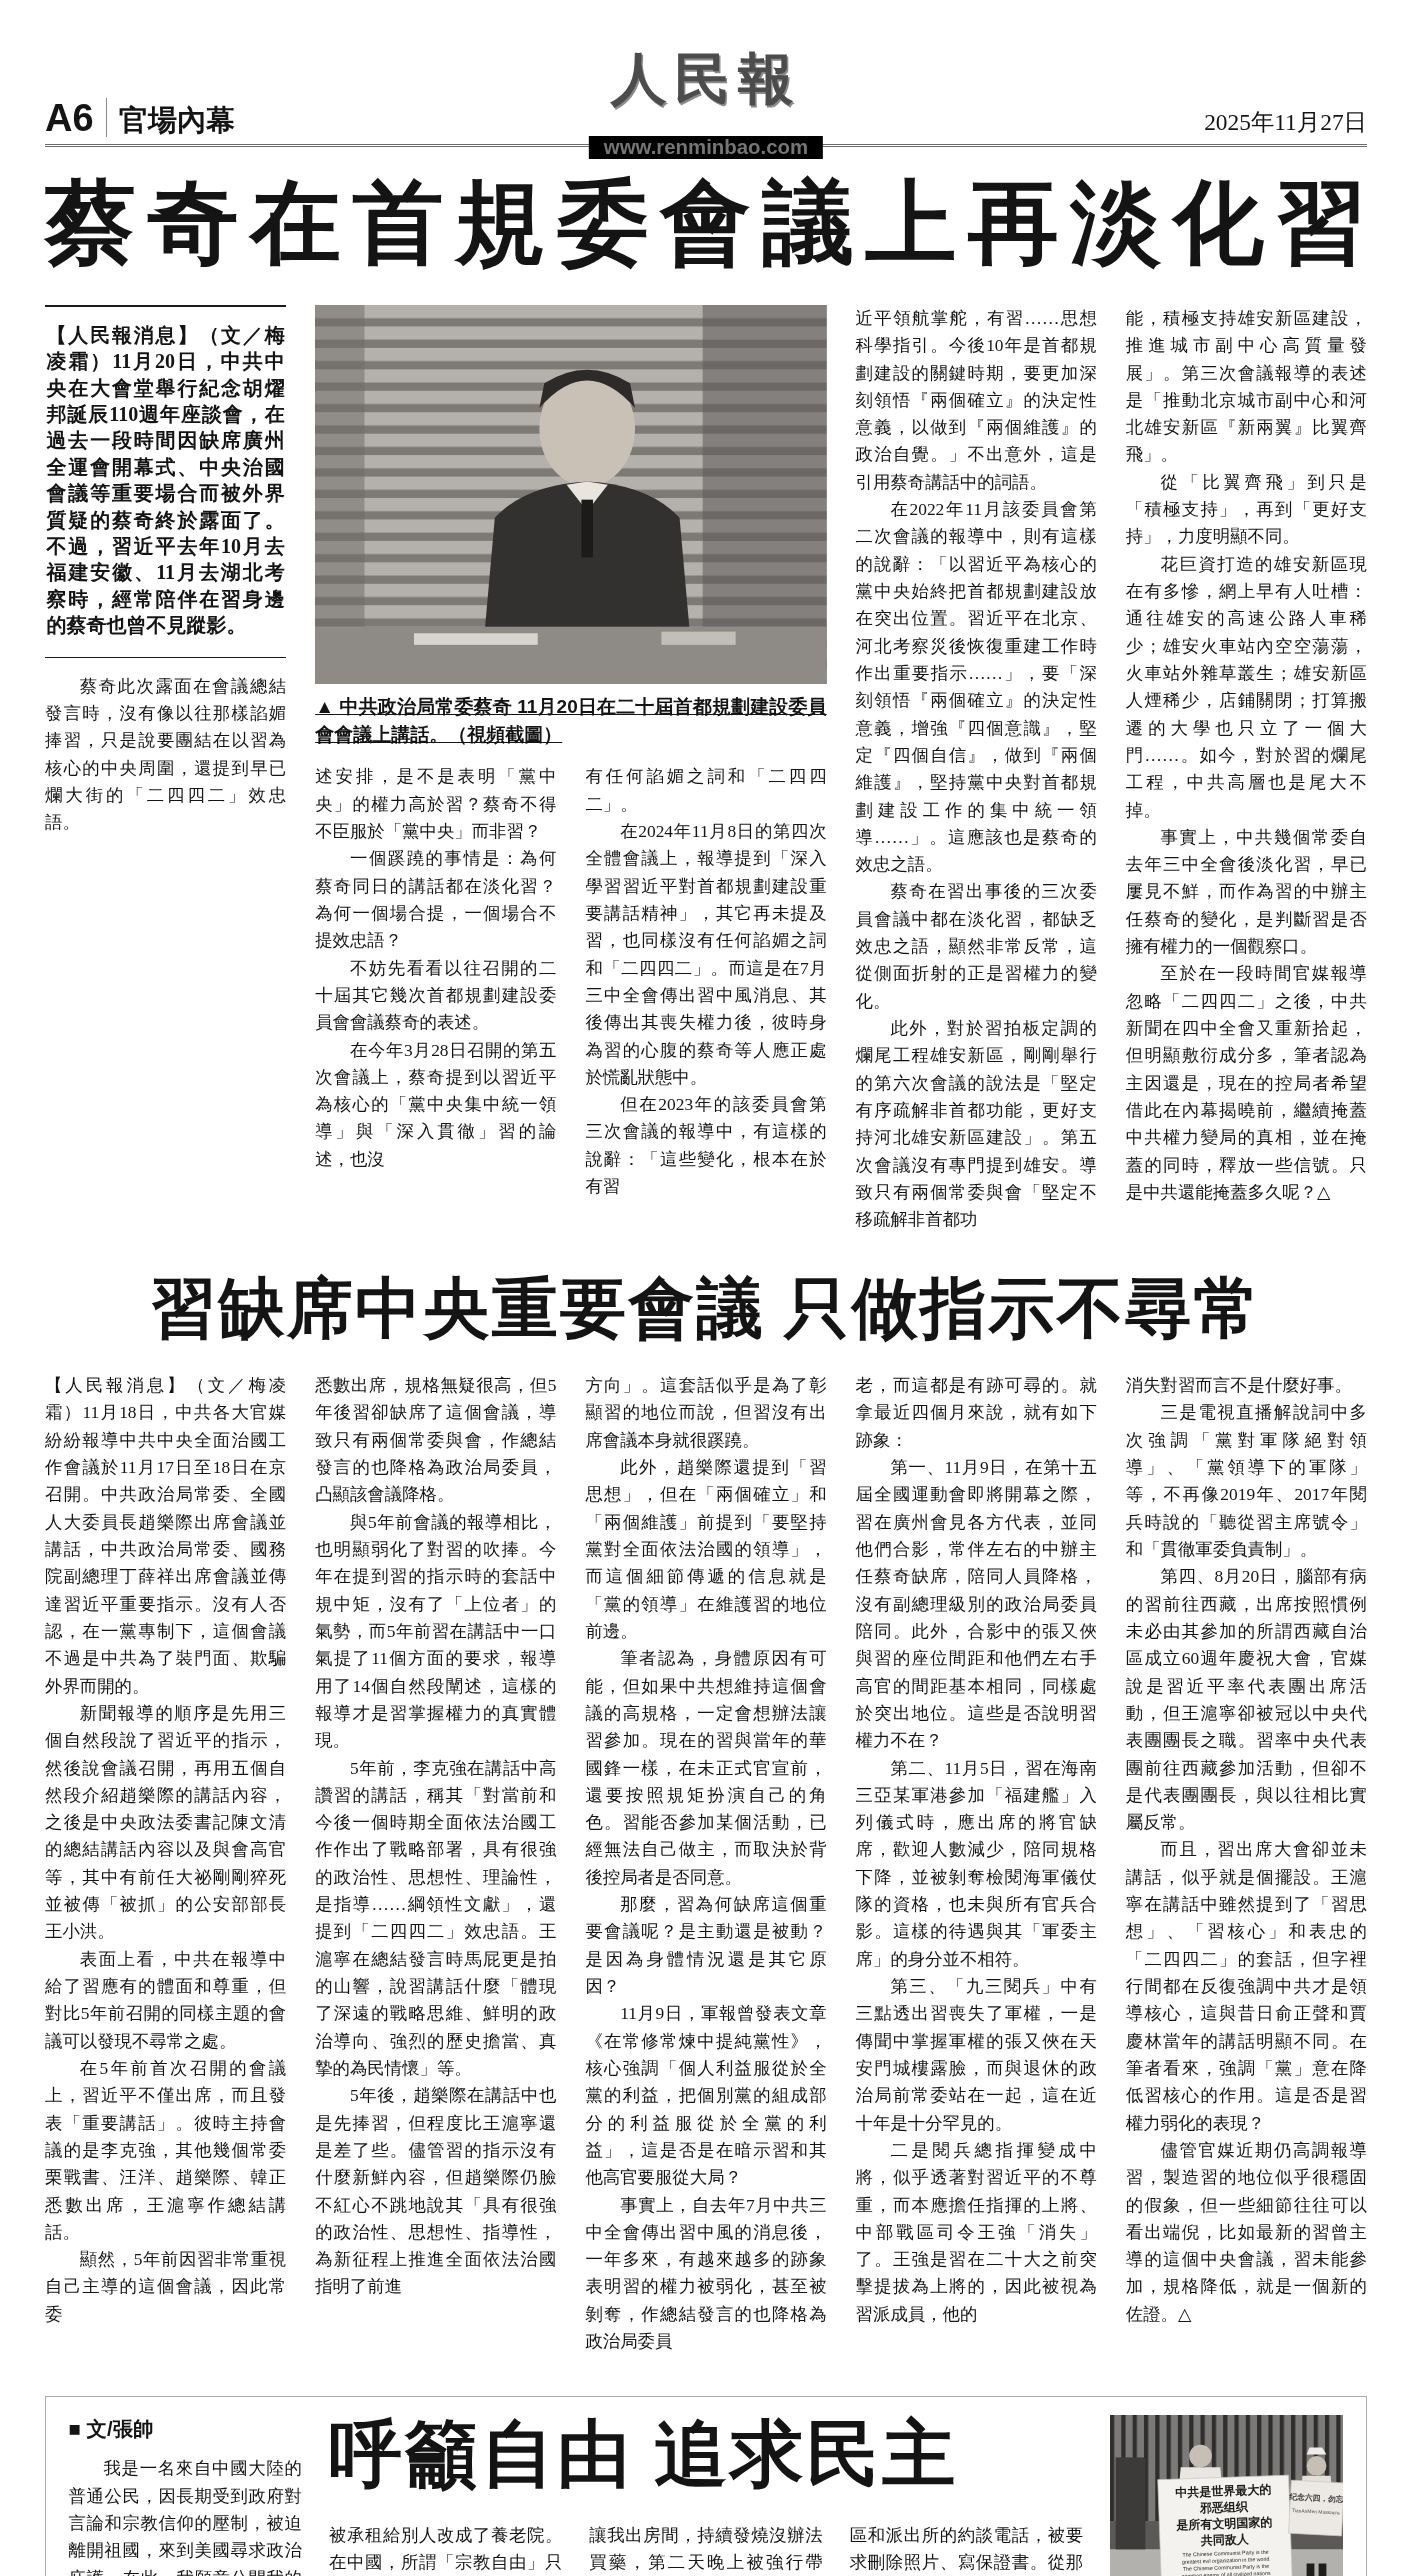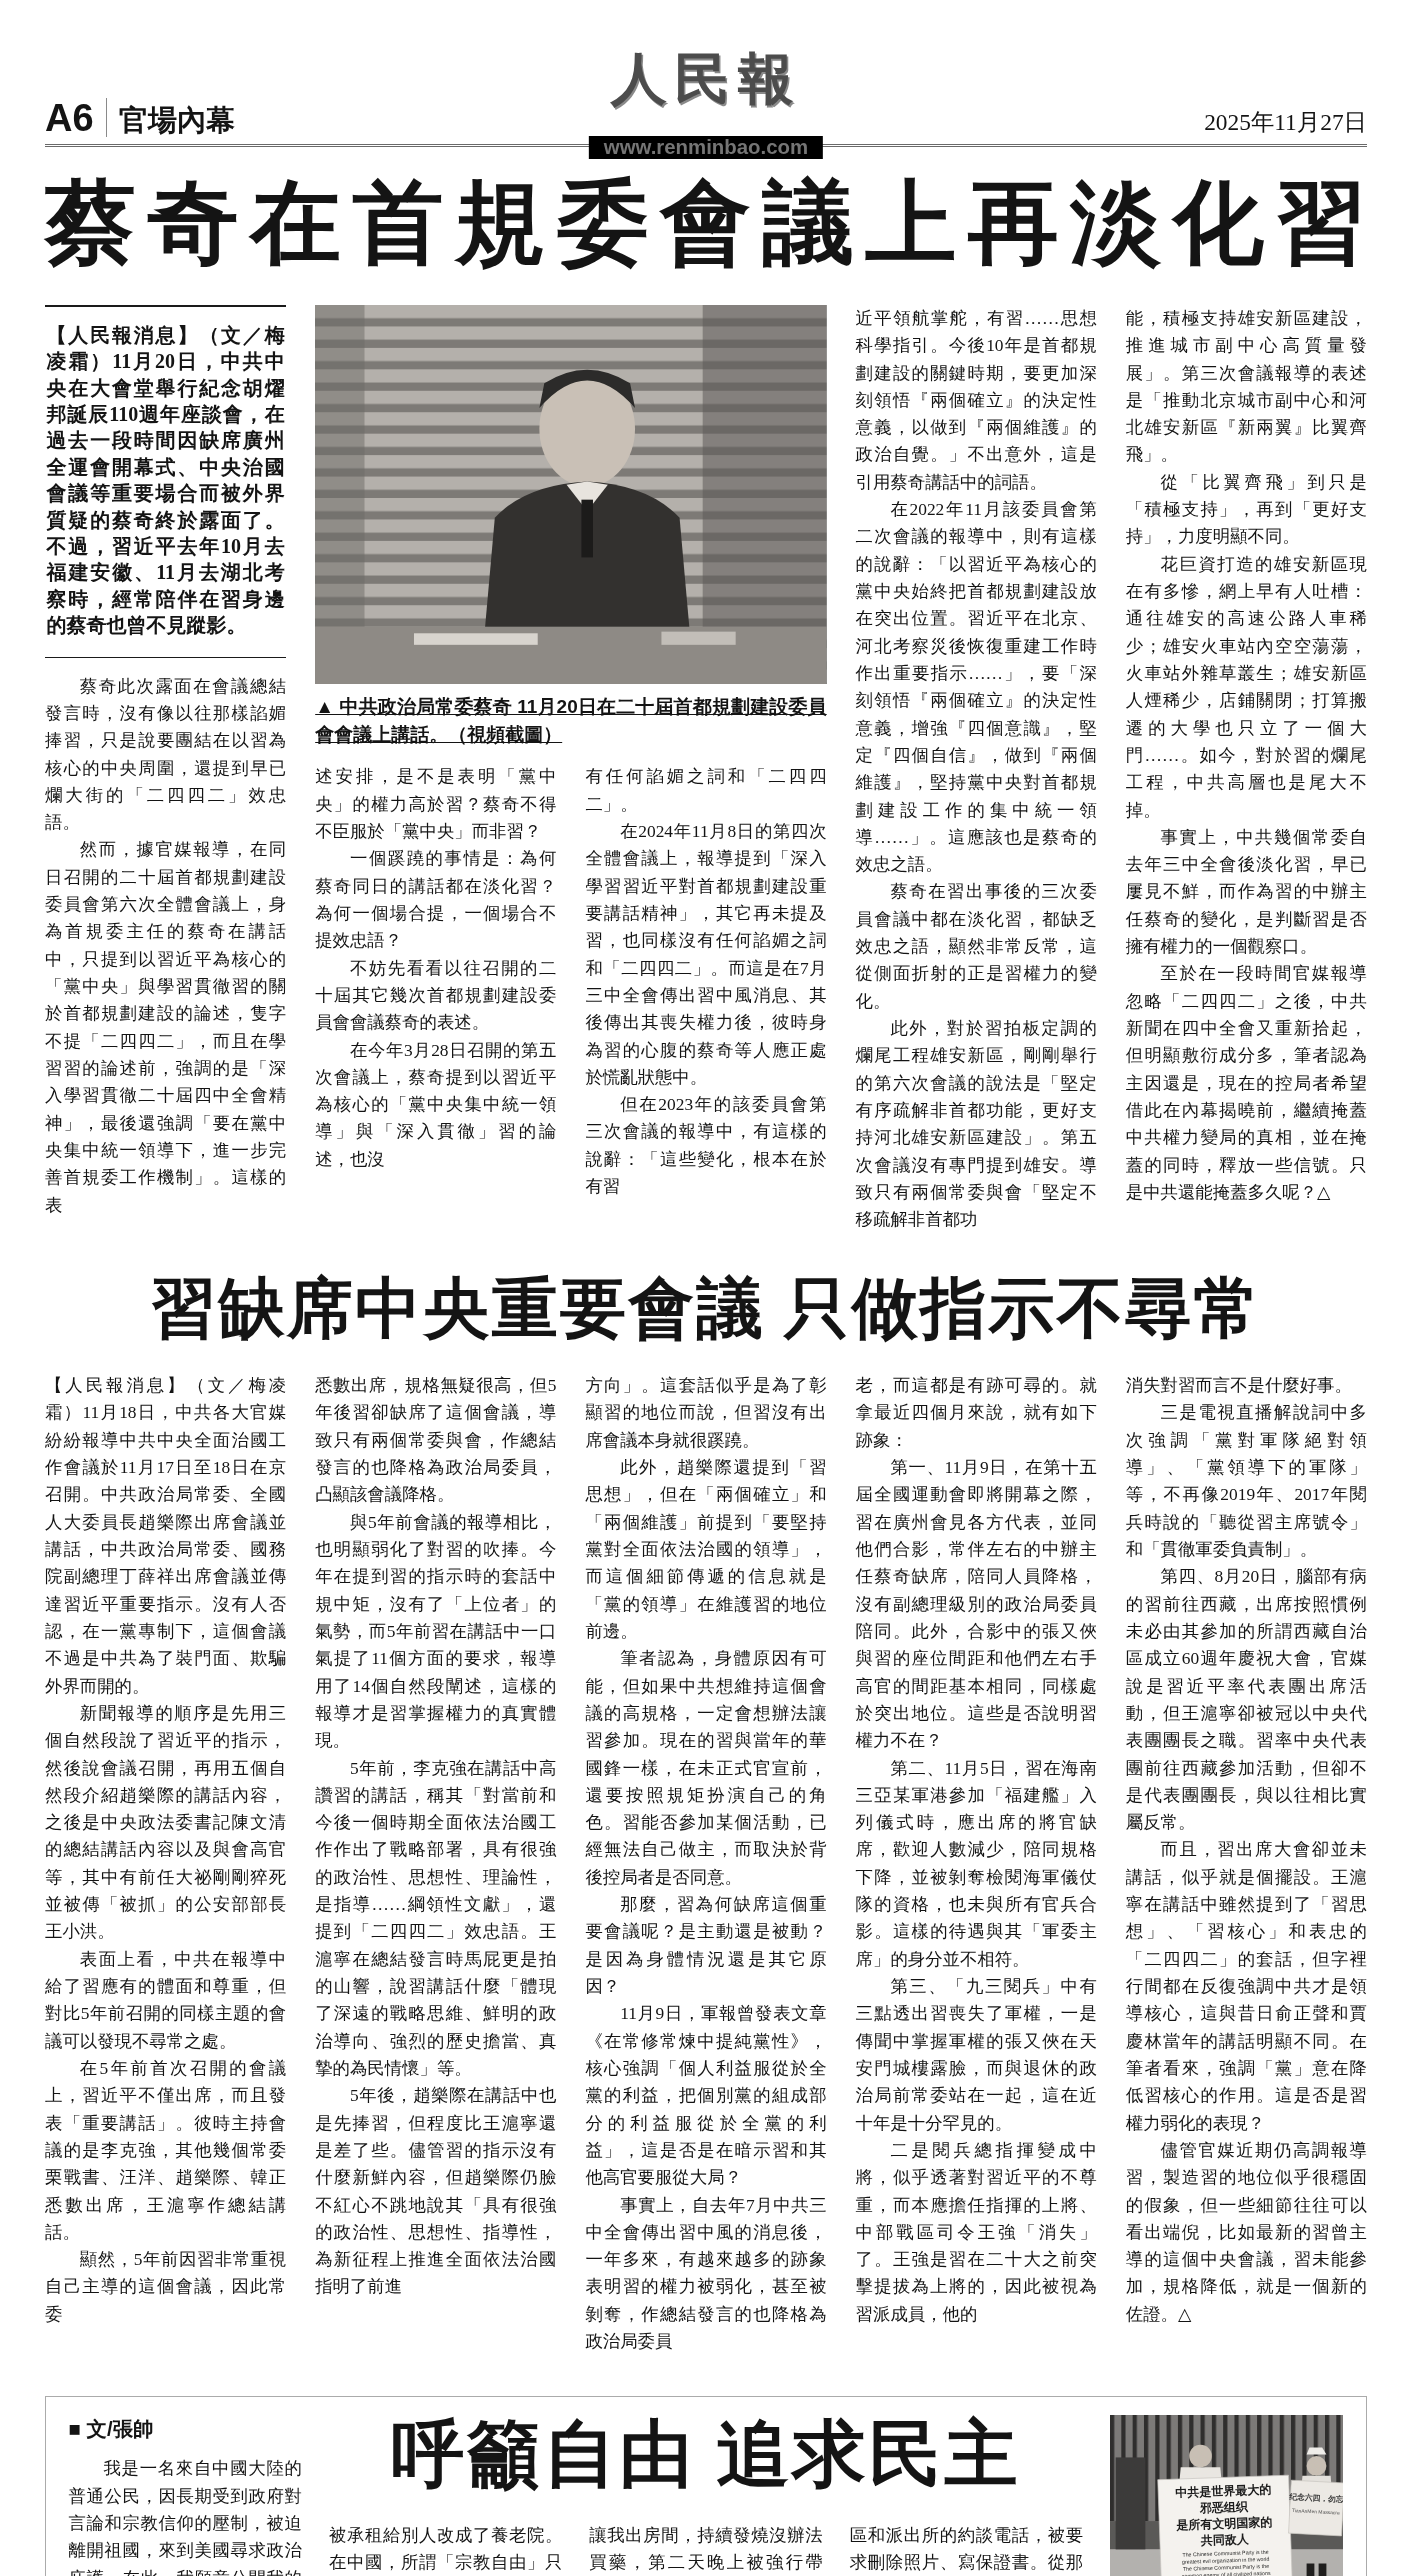--- a/index.html
+++ b/index.html
@@ -60,21 +60,21 @@
   
   .a3-box { border:0.8px solid #ababab; margin-top:41px; padding:18px 22.6px 27px; }
   .a3-grid { display:grid; grid-template-columns:repeat(5,1fr); grid-template-rows:auto 1fr; column-gap:27px; }
   .a3-col1 { grid-column:1; grid-row:1 / span 2; }
   .a3-byline {
     font-family:Liberation Sans, sans-serif; font-weight:bold;
     font-size:20.4px; margin:0 0 12px;
   }
   .a3-headline {
     grid-column:2 / span 3; grid-row:1; align-self:start;
-    font-size:73px; font-weight:900; text-align:center; letter-spacing:3px;
+    font-size:73px; font-weight:900; text-align:left; letter-spacing:3px;
     margin:0 0 26px; line-height:1.1; white-space:nowrap;
   }
   .a3-col2 { grid-column:2; grid-row:2; }
   .a3-col3 { grid-column:3; grid-row:2; }
   .a3-col4 { grid-column:4; grid-row:2; }
   .a3-col5 { grid-column:5; grid-row:1 / span 2; }
 </style>
 </head>
 <body>
 
@@ -94,21 +94,20 @@
   <section>
     <h1 class="h1-main">蔡奇在首規委會議上再淡化習</h1>
 
     <div class="grid5 rows2">
       <div class="a1-col1">
         <div class="lead">
           <p>【人民報消息】（文／梅凌霜）11月20日，中共中央在大會堂舉行紀念胡燿邦誕辰110週年座談會，在過去一段時間因缺席廣州全運會開幕式、中央治國會議等重要場合而被外界質疑的蔡奇終於露面了。不過，習近平去年10月去福建安徽、11月去湖北考察時，經常陪伴在習身邊的蔡奇也曾不見蹤影。</p>
         </div>
         <div class="bodytext">
             <p>蔡奇此次露面在會議總結發言時，沒有像以往那樣諂媚捧習，只是說要團結在以習為核心的中央周圍，還提到早已爛大街的「二四四二」效忠語。</p>
-            <p>然而，據官媒報導，在同日召開的二十屆首都規劃建設委員會第六次全體會議上，身為首規委主任的蔡奇在講話中，只提到以習近平為核心的「黨中央」與學習貫徹習的關於首都規劃建設的論述，隻字不提「二四四二」，而且在學習習的論述前，強調的是「深入學習貫徹二十屆四中全會精神」，最後還強調「要在黨中央集中統一領導下，進一步完善首規委工作機制」。這樣的表</p>
           </div>
       </div>
 
       <figure class="a1-photo">
         <svg class="photo-frame" viewBox="0 0 620 460" role="img">
           <defs>
             <pattern id="blinds" width="620" height="26" patternUnits="userSpaceOnUse">
               <rect width="620" height="26" fill="#b4b0ab"></rect>
               <rect y="16" width="620" height="10" fill="#7d7a76"></rect>
             </pattern>

